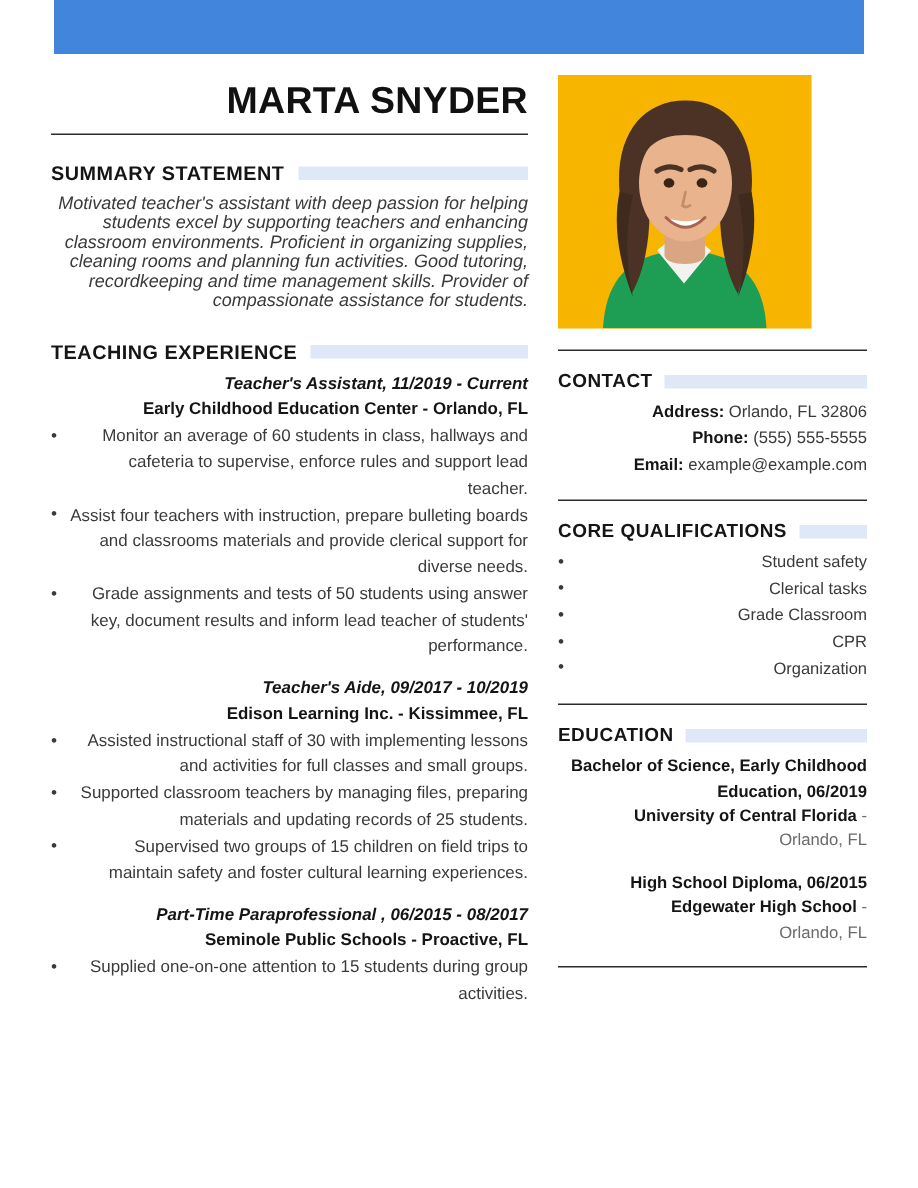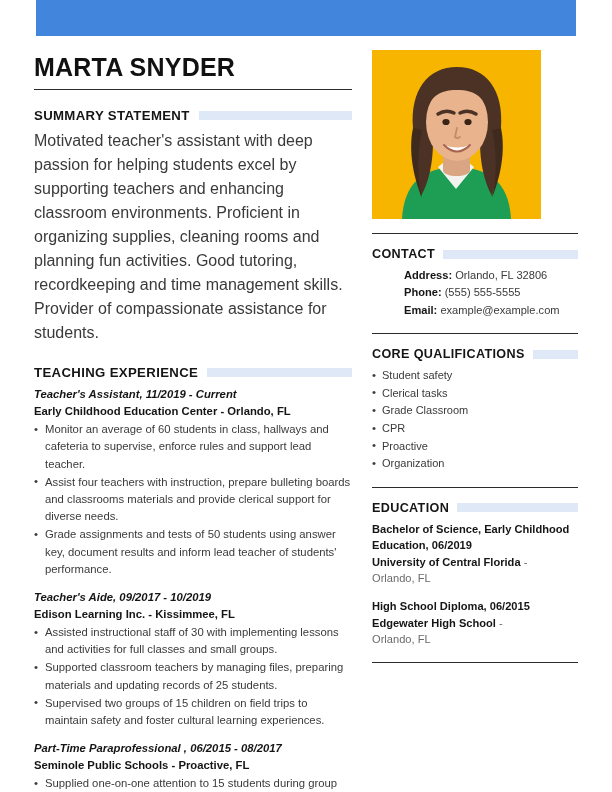--- a/index.html
+++ b/index.html
@@ -14,20 +14,21 @@
     color: #231f20;
     position: relative;
     overflow: hidden;
   }
 
   .page {
     position: relative;
     width: 612px;
     height: 600px;
     background: #ffffff;
+    text-align: right;
   }
 
   
   .top-band {
     position: absolute;
     left: 36px;
     top: 0px;
     width: 540px;
     height: 36px;
     background: #4285dc;
@@ -95,25 +96,26 @@
   .sec-head-r .txt {
     font-size: 12.6px;
   }
   .sec-head-r .accent {
     height: 9px;
     margin-left: 8px;
   }
 
   
   .summary {
-    font-size: 16px;
-    line-height: 24px;
+    font-size: 12px;
+    line-height: 13px;
     color: #3a3a3a;
     margin: 0 0 20px 0;
     max-width: 330px;
+    font-style: italic;
   }
 
   
   .job {
     margin-bottom: 11px;
   }
   .job-line1 {
     font-size: 11.3px;
     line-height: 16.5px;
     color: #151515;
@@ -346,21 +348,20 @@
 
       <div class="sec-head sec-head-r">
         <span class="txt">CORE QUALIFICATIONS</span>
         <span class="accent"></span>
       </div>
       <ul class="qual">
         <li>Student safety</li>
         <li>Clerical tasks</li>
         <li>Grade Classroom</li>
         <li>CPR</li>
-        <li>Proactive</li>
         <li>Organization</li>
       </ul>
 
       <hr class="rdivider">
 
       <div class="sec-head sec-head-r">
         <span class="txt">EDUCATION</span>
         <span class="accent"></span>
       </div>
 

